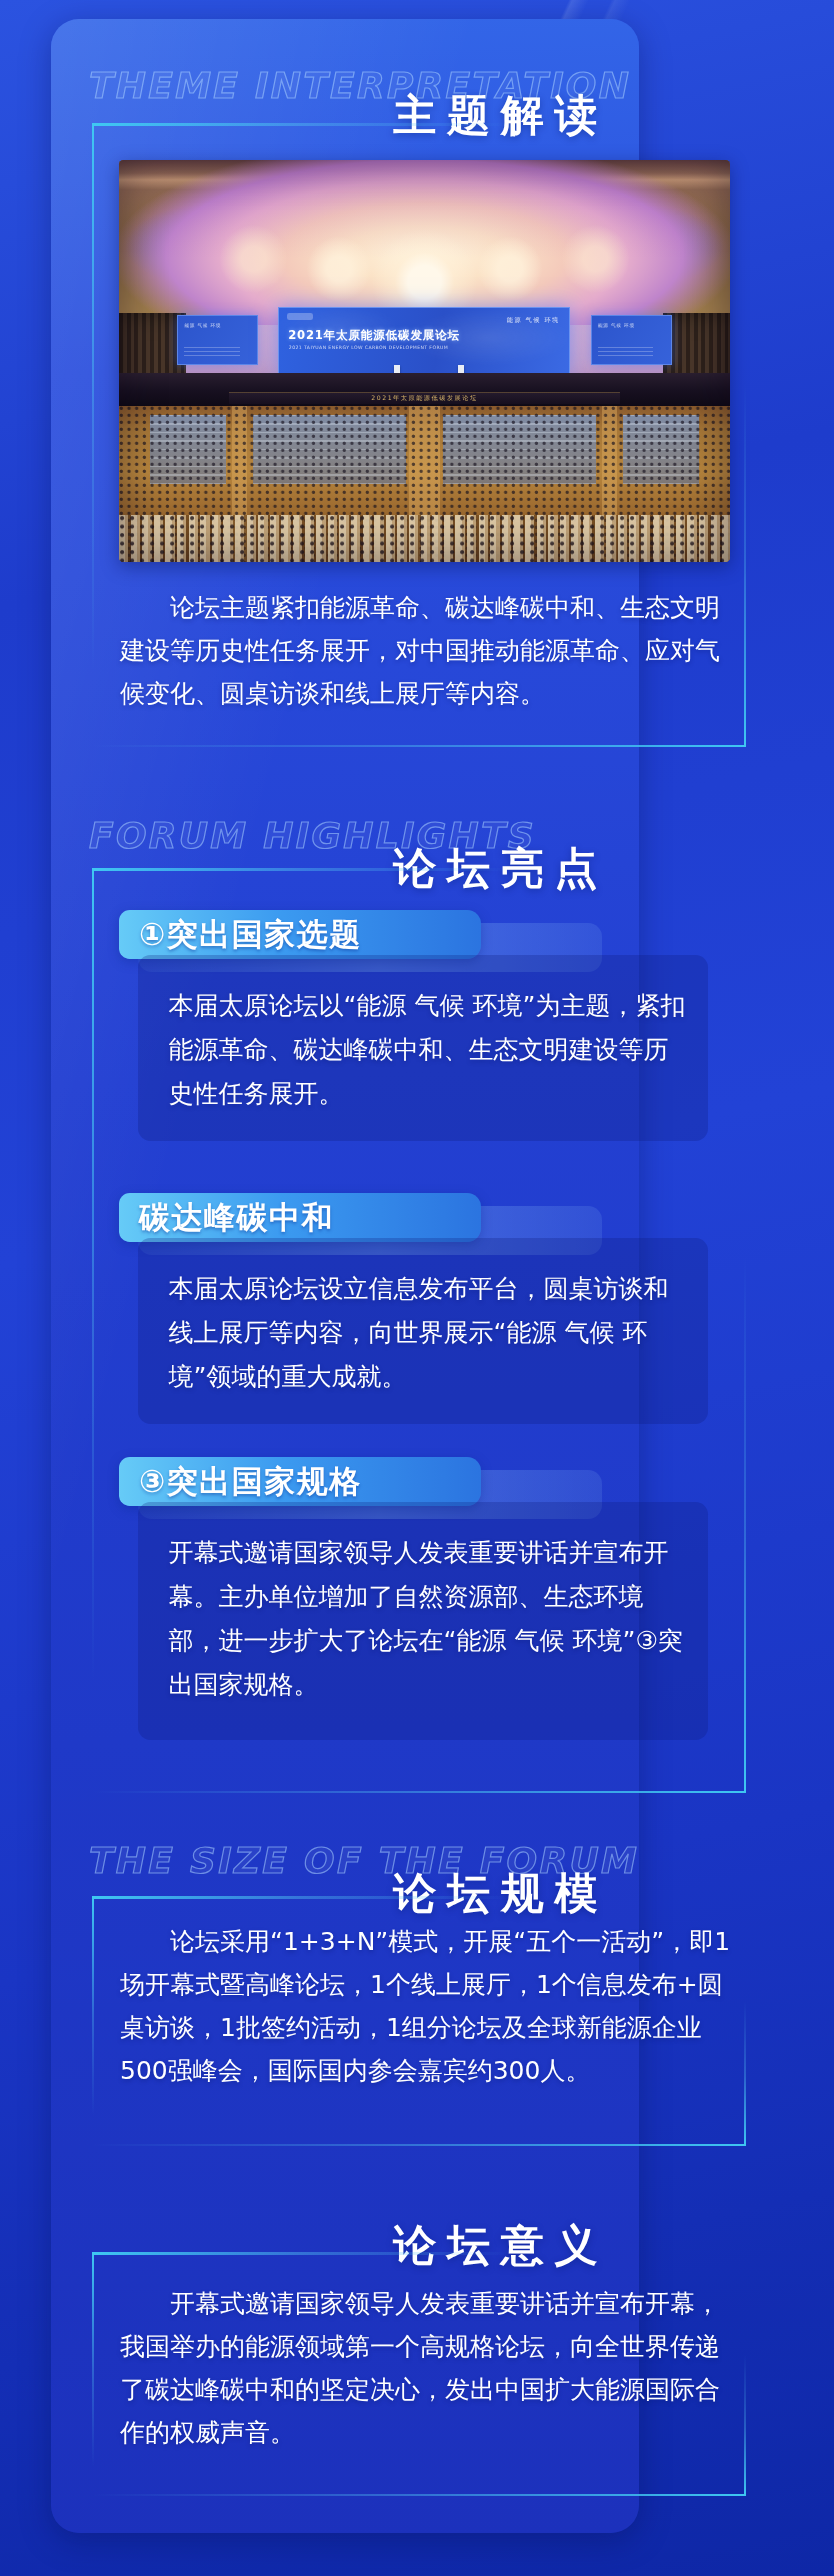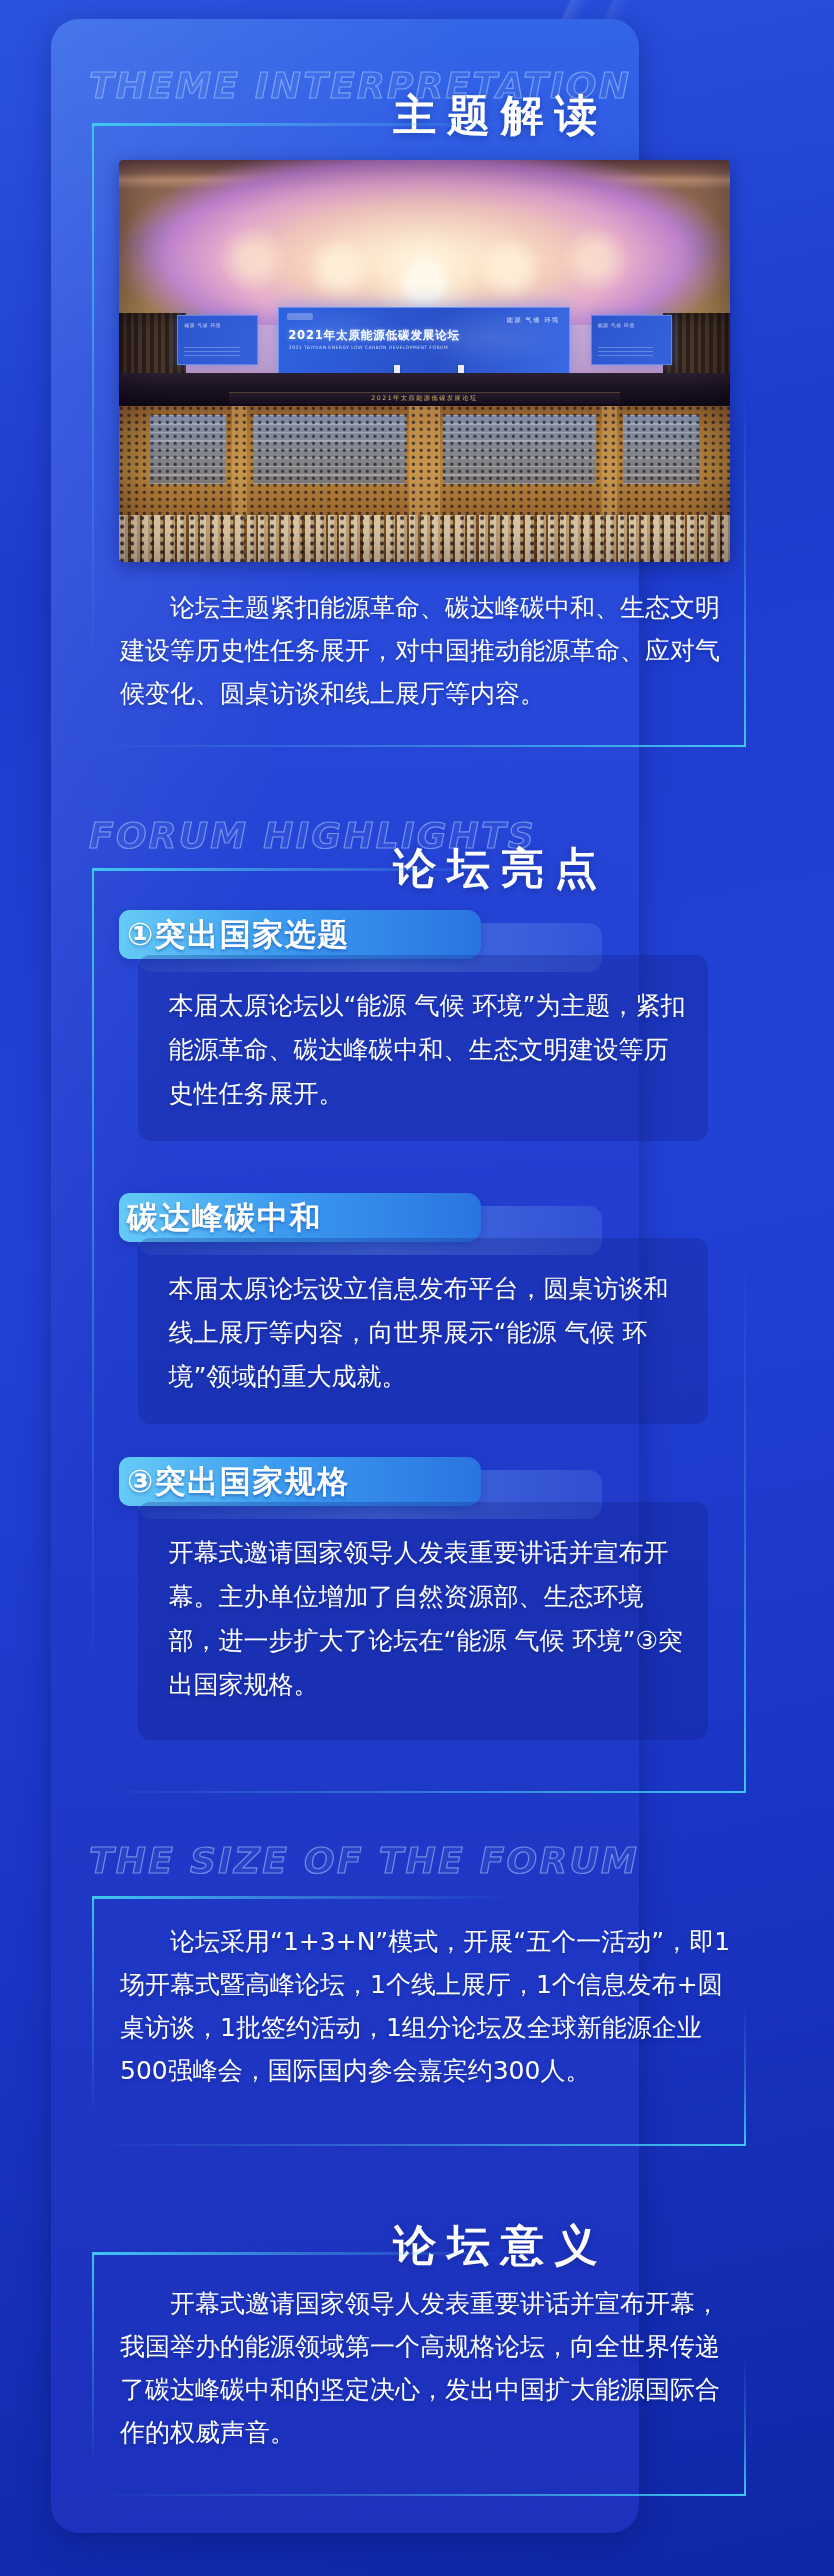--- a/index.html
+++ b/index.html
@@ -40,21 +40,21 @@
   .p1{top:567px}.p3{top:1901px}.p4{top:2263px}
 
   
   .hl-block{position:absolute;left:68px;width:618px;}
   .b1{top:891px}.b2{top:1174px}.b3{top:1438px}
   .pill-ghost{position:absolute;left:18.6px;top:12.4px;width:464px;height:49px;border-radius:14px;
         background:linear-gradient(90deg,rgba(130,195,255,.10) 0%,rgba(145,205,255,.32) 52%,rgba(160,215,255,.12) 100%);}
   .pill{position:absolute;left:0;top:0;width:362px;height:49px;border-radius:10.8px 14px 14px 10.8px;
         background:linear-gradient(90deg,var(--pill_left) 0%,#3b9af0 45%,var(--pill_right) 100%);
         box-shadow:0 3.1px 10.8px rgba(10,40,140,.35);display:flex;align-items:center;}
-  .pill span{color:#fff;font-weight:700;font-size:31px;letter-spacing:1.5px;padding-left:8px;
+  .pill span{color:#fff;font-weight:700;font-size:31px;letter-spacing:1.5px;padding-left:20px;
         text-shadow:0 1.5px 3.1px rgba(10,50,150,.45);white-space:nowrap;}
   .panel{position:absolute;left:18.6px;top:45px;width:570px;border-radius:12.4px;background:var(--panel);}
   .panel p{margin:0;padding:29px 21.6px 0 31px;color:var(--text);font-size:25px;line-height:44px;
         text-shadow:0 1.5px 4.6px rgba(0,20,100,.35);}
   .pn1,.pn2{height:186px}.pn3{height:238px}
 
   
   .photo{position:absolute;left:68px;top:141px;width:611px;height:402px;border-radius:4.6px;overflow:hidden;
         background:#7a5a38;box-shadow:0 4.6px 18.6px rgba(5,15,80,.4);}
   .ph-ceiling{position:absolute;left:0;top:0;width:100%;height:41%;
@@ -217,20 +217,21 @@
       <div class="pill-ghost"></div>
       <div class="pill">
         <span>③突出国家规格</span>
       </div>
       <div class="panel pn3">
         <p>开幕式邀请国家领导人发表重要讲话并宣布开幕。主办单位增加了自然资源部、生态环境部，进一步扩大了论坛在“能源 气候 环境”③突出国家规格。</p>
       </div>
     </div>
 
     <div class="watermark wm3">THE SIZE OF THE FORUM</div>
+    <h2 class="sec-title t3">论坛规模</h2>
     <div class="frame f3">
       <i class="ln top"></i>
         <i class="ln left"></i>
         <i class="ln bottom"></i>
         <i class="ln right"></i>
     </div>
     <p class="para indent p3">论坛采用“1+3+N”模式，开展“五个一活动”，即1场开幕式暨高峰论坛，1个线上展厅，1个信息发布+圆桌访谈，1批签约活动，1组分论坛及全球新能源企业500强峰会，国际国内参会嘉宾约300人。</p>
 
     <h2 class="sec-title t4">论坛意义</h2>
     <div class="frame f4">

